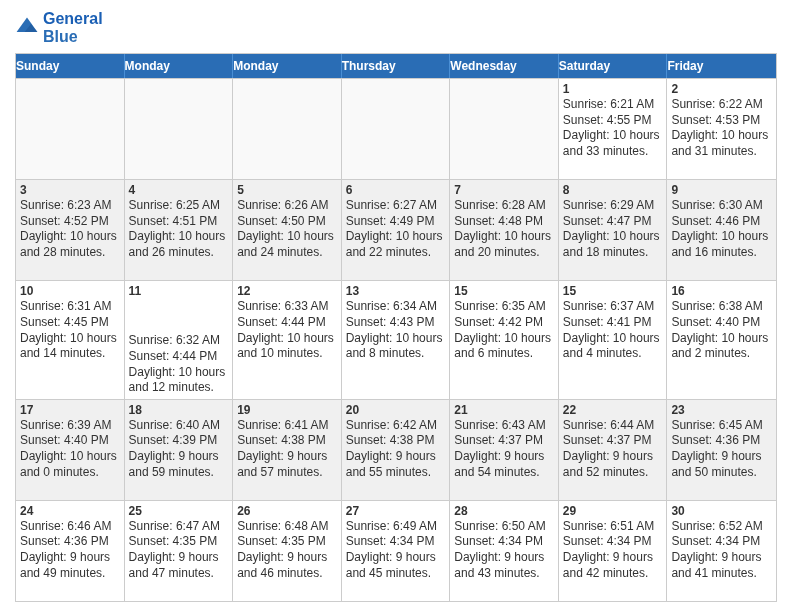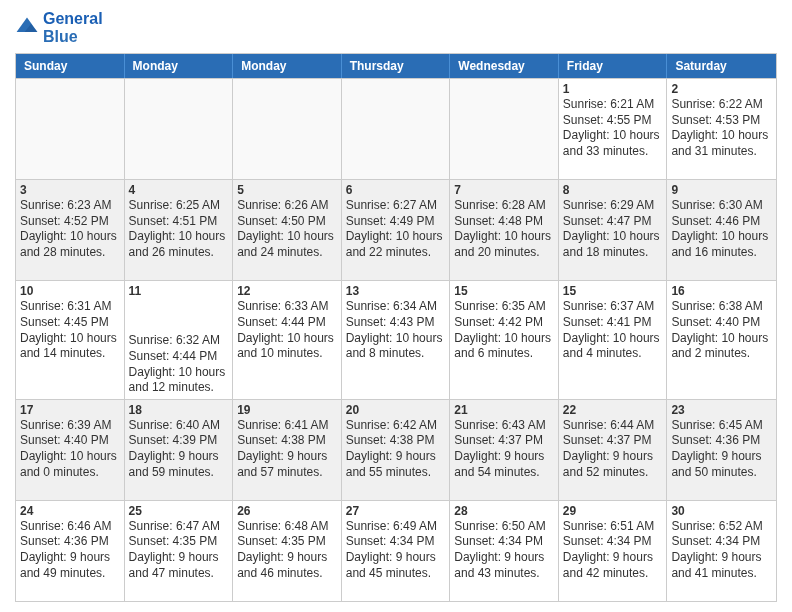--- a/index.html
+++ b/index.html
@@ -63,21 +63,21 @@
     }
     .cal-header {
       display: grid;
       grid-template-columns: repeat(7, 1fr);
       background: #2a6db5;
     }
     .cal-header-cell {
       color: #fff;
       font-size: 12px;
       font-weight: bold;
-      padding: 5px 8px;
+      padding: 5px 0;
       text-align: left;
       border-right: 1px solid #4a8fd5;
     }
     .cal-header-cell:last-child {
       border-right: none;
     }
     .cal-body {
       flex: 1;
       display: flex;
       flex-direction: column;
@@ -139,22 +139,22 @@
     </div>
   </div>
 
   <div class="calendar">
     <div class="cal-header" id="cal-header">
         <div class="cal-header-cell">Sunday</div>
         <div class="cal-header-cell">Monday</div>
         <div class="cal-header-cell">Monday</div>
         <div class="cal-header-cell">Thursday</div>
         <div class="cal-header-cell">Wednesday</div>
+        <div class="cal-header-cell">Saturday</div>
         <div class="cal-header-cell">Friday</div>
-        <div class="cal-header-cell">Saturday</div>
       </div>
     <div class="cal-body" id="cal-body">
         <div class="cal-row">
           <div class="cal-cell empty"></div>
           <div class="cal-cell empty"></div>
           <div class="cal-cell empty"></div>
           <div class="cal-cell empty"></div>
           <div class="cal-cell empty"></div>
           <div class="cal-cell">
             <span class="day-num">1</span>

